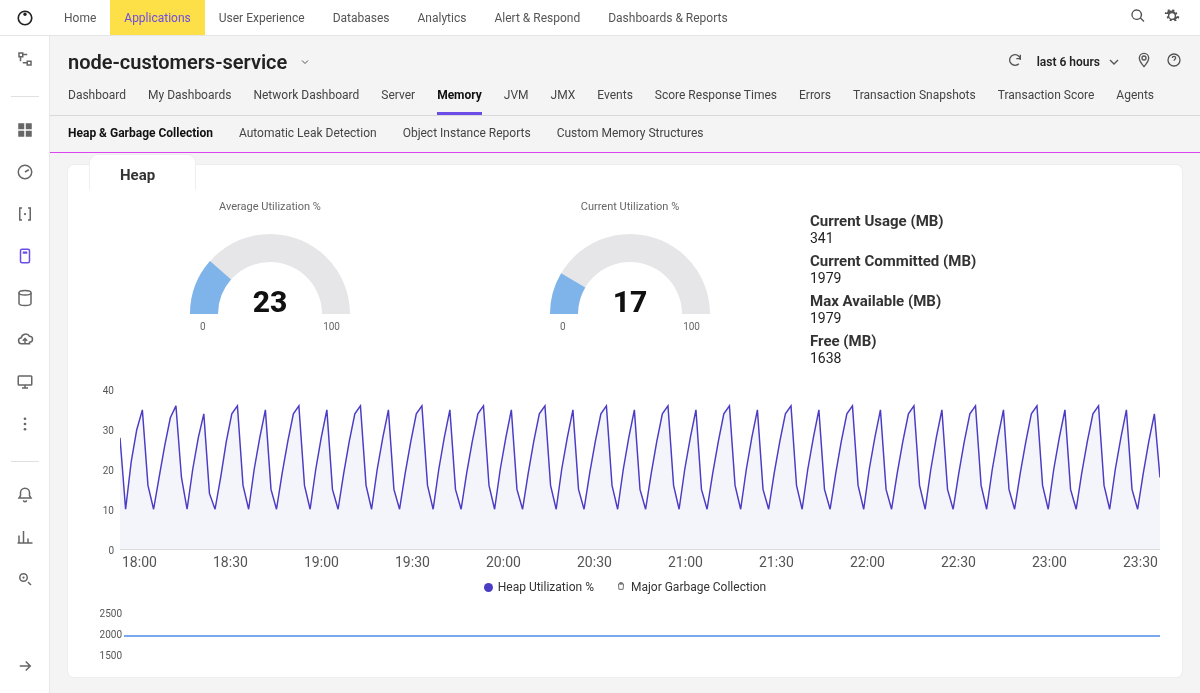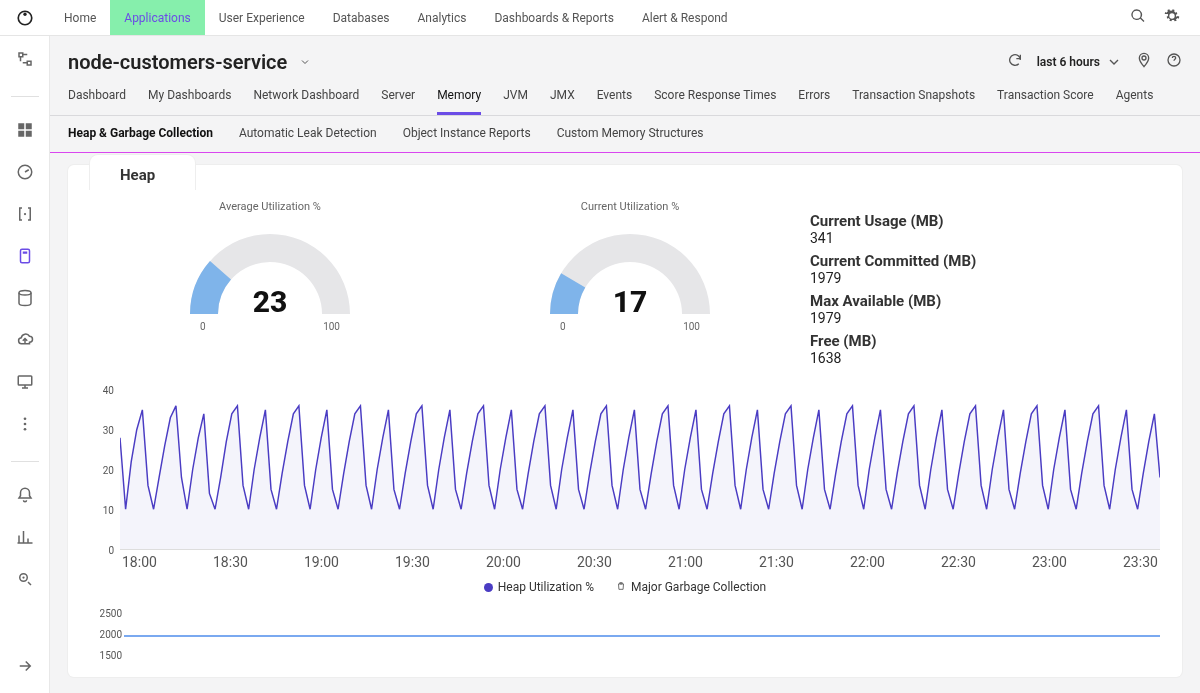--- a/index.html
+++ b/index.html
@@ -4,21 +4,21 @@
 <style>
 * { box-sizing: border-box; margin: 0; padding: 0; }
 body { font-family: -apple-system, BlinkMacSystemFont, "Segoe UI", Roboto, Helvetica, Arial, sans-serif; background: #fff; color: #333; width: 1200px; height: 693px; overflow: hidden; }
 
 
 .topnav { height: 36px; display: flex; align-items: stretch; border-bottom: 1px solid #e5e5e5; }
 .topnav .logo { width: 50px; display: flex; align-items: center; justify-content: center; }
 .topnav .logo svg { width: 18px; height: 18px; }
 .topnav-items { display: flex; align-items: stretch; }
 .topnav-item { display: flex; align-items: center; padding: 7px 14px; font-size: 12px; color: #555; cursor: pointer; text-align: right; }
-.topnav-item.active { background: #86efac; color: #6b4ce6; }
+.topnav-item.active { background: #fde047; color: #6b4ce6; }
 .topnav-spacer { flex: 1; }
 .topnav-icons { display: flex; align-items: center; gap: 18px; padding-right: 20px; }
 .topnav-icons svg { width: 16px; height: 16px; fill: #555; cursor: pointer; }
 
 
 .leftrail { position: absolute; top: 36px; bottom: 0; width: 50px; border-right: 1px solid #e8e8e8; display: flex; flex-direction: column; align-items: center; padding-top: 14px; gap: 20px; }
 .leftrail .divider { width: 28px; height: 1px; background: #e0e0e0; margin: 4px 0; }
 .leftrail svg { width: 18px; height: 18px; fill: #666; cursor: pointer; }
 .leftrail .active svg { fill: #6b4ce6; }
 .leftrail .bottom { margin-top: auto; margin-bottom: 14px; }
@@ -28,21 +28,21 @@
 .page-header { display: flex; align-items: center; padding: 14px 18px 4px; gap: 12px; }
 .page-title { font-size: 20px; font-weight: 600; color: #222; }
 .chev { width: 12px; height: 12px; fill: #555; }
 .header-right { margin-left: auto; display: flex; align-items: center; gap: 14px; }
 .header-right svg { width: 16px; height: 16px; fill: #555; cursor: pointer; }
 .timerange { font-size: 12px; font-weight: 600; color: #222; display: flex; align-items: center; gap: 6px; cursor: pointer; }
 
 
 .tabs2 { display: flex; gap: 22px; padding: 10px 18px 0; font-size: 12px; color: #444; border-bottom: 1px solid #d9d9dc; }
 .tabs2 .tab { padding-bottom: 10px; cursor: pointer; }
-.tabs2 .tab.active { font-weight: 400; border-bottom: 3px solid #6b4ce6; color: #111; }
+.tabs2 .tab.active { font-weight: 700; border-bottom: 3px solid #6b4ce6; color: #111; }
 
 
 .tabs3 { display: flex; gap: 26px; padding: 10px 18px; font-size: 12px; color: #444; border-bottom: 1px solid #d946ef; }
 .tabs3 .tab { cursor: pointer; padding-bottom: 2px; }
 .tabs3 .tab.active { font-weight: 700; color: #111; }
 
 
 .card { background: #fff; margin: 12px 18px; border-radius: 6px; padding: 0 22px 22px; position: relative; box-shadow: 0 0 0 1px #eee; }
 .tabhdr { position: relative; top: -10px; display: inline-block; background: #fff; border-radius: 8px 8px 0 0; padding: 10px 40px 6px 30px; box-shadow: 0 -1px 0 #eee, -1px 0 0 #eee, 1px 0 0 #eee; }
 .tabhdr-title { font-size: 15px; font-weight: 700; }
@@ -84,22 +84,22 @@
         <circle cx="12" cy="12" r="9" fill="none" stroke="#222" stroke-width="2.2"></circle>
         <circle cx="12" cy="7" r="2.2" fill="#222"></circle>
       </svg>
   </div>
   <div class="topnav-items" id="topnav-items">
       <div class="topnav-item">Home</div>
       <div class="topnav-item active">Applications</div>
       <div class="topnav-item">User Experience</div>
       <div class="topnav-item">Databases</div>
       <div class="topnav-item">Analytics</div>
+      <div class="topnav-item">Alert &amp; Respond</div>
       <div class="topnav-item">Dashboards &amp; Reports</div>
-      <div class="topnav-item">Alert &amp; Respond</div>
     </div>
   <div class="topnav-spacer"></div>
   <div class="topnav-icons">
     <span><svg viewBox="0 0 24 24">
           <path d="M10 2a8 8 0 105.3 14l5 5 1.4-1.4-5-5A8 8 0 0010 2zm0 2a6 6 0 110 12 6 6 0 010-12z"></path>
         </svg></span>
     <span><svg viewBox="0 0 24 24">
           <path d="M12 8a4 4 0 100 8 4 4 0 000-8zm9 4l2 1-1 3-2-1a9 9 0 01-2 2l1 2-3 1-1-2a9 9 0 01-3 0l-1 2-3-1 1-2a9 9 0 01-2-2l-2 1-1-3 2-1a9 9 0 010-3L1 9l1-3 2 1a9 9 0 012-2L5 3l3-1 1 2a9 9 0 013 0l1-2 3 1-1 2a9 9 0 012 2l2-1 1 3-2 1a9 9 0 010 3z"></path>
         </svg></span>
   </div>

